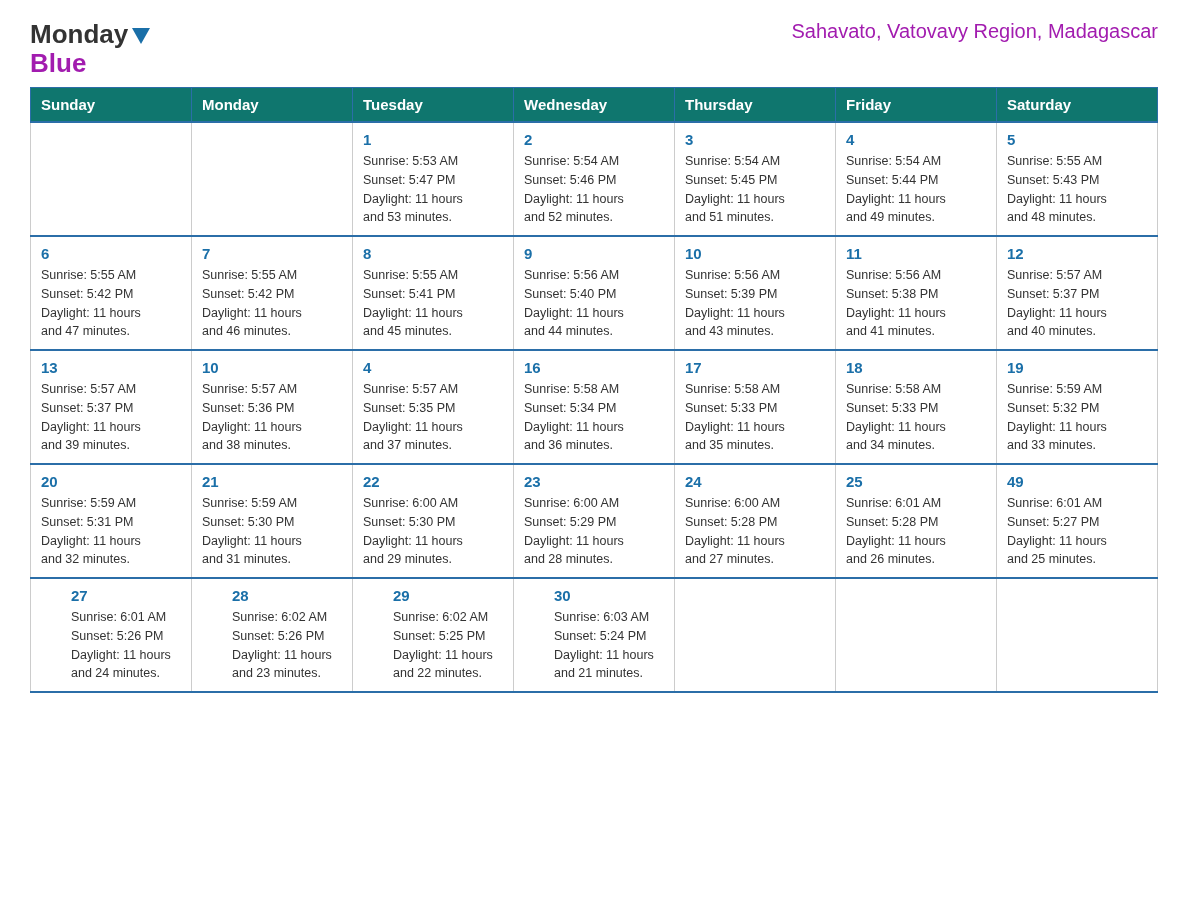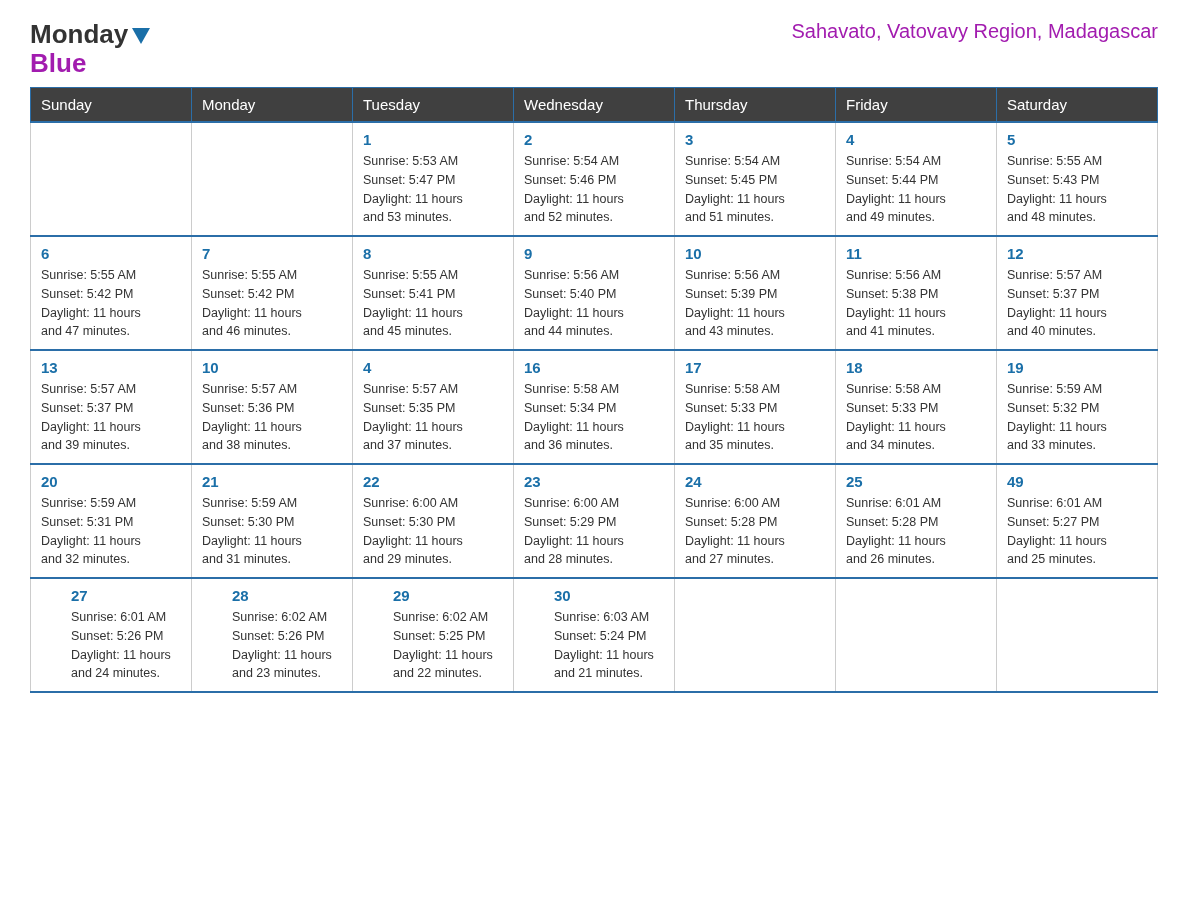--- a/index.html
+++ b/index.html
@@ -52,26 +52,26 @@
     .location-subtitle {
       font-size: 20px;
       color: #a21caf;
     }
     .calendar-table {
       width: 100%;
       border-collapse: collapse;
       margin-top: 10px;
     }
     .calendar-table th {
-      background-color: #404040;
+      background-color: #0f766e;
       color: #fff;
       padding: 8px 10px;
       text-align: left;
       font-size: 15px;
-      font-weight: normal;
+      font-weight: bold;
       border: 1px solid #2b6ea8;
     }
     .calendar-table td {
       vertical-align: top;
       padding: 8px 10px;
       border: 1px solid #ccc;
       width: calc(100% / 7);
       font-size: 13px;
       color: #333;
       min-height: 100px;

